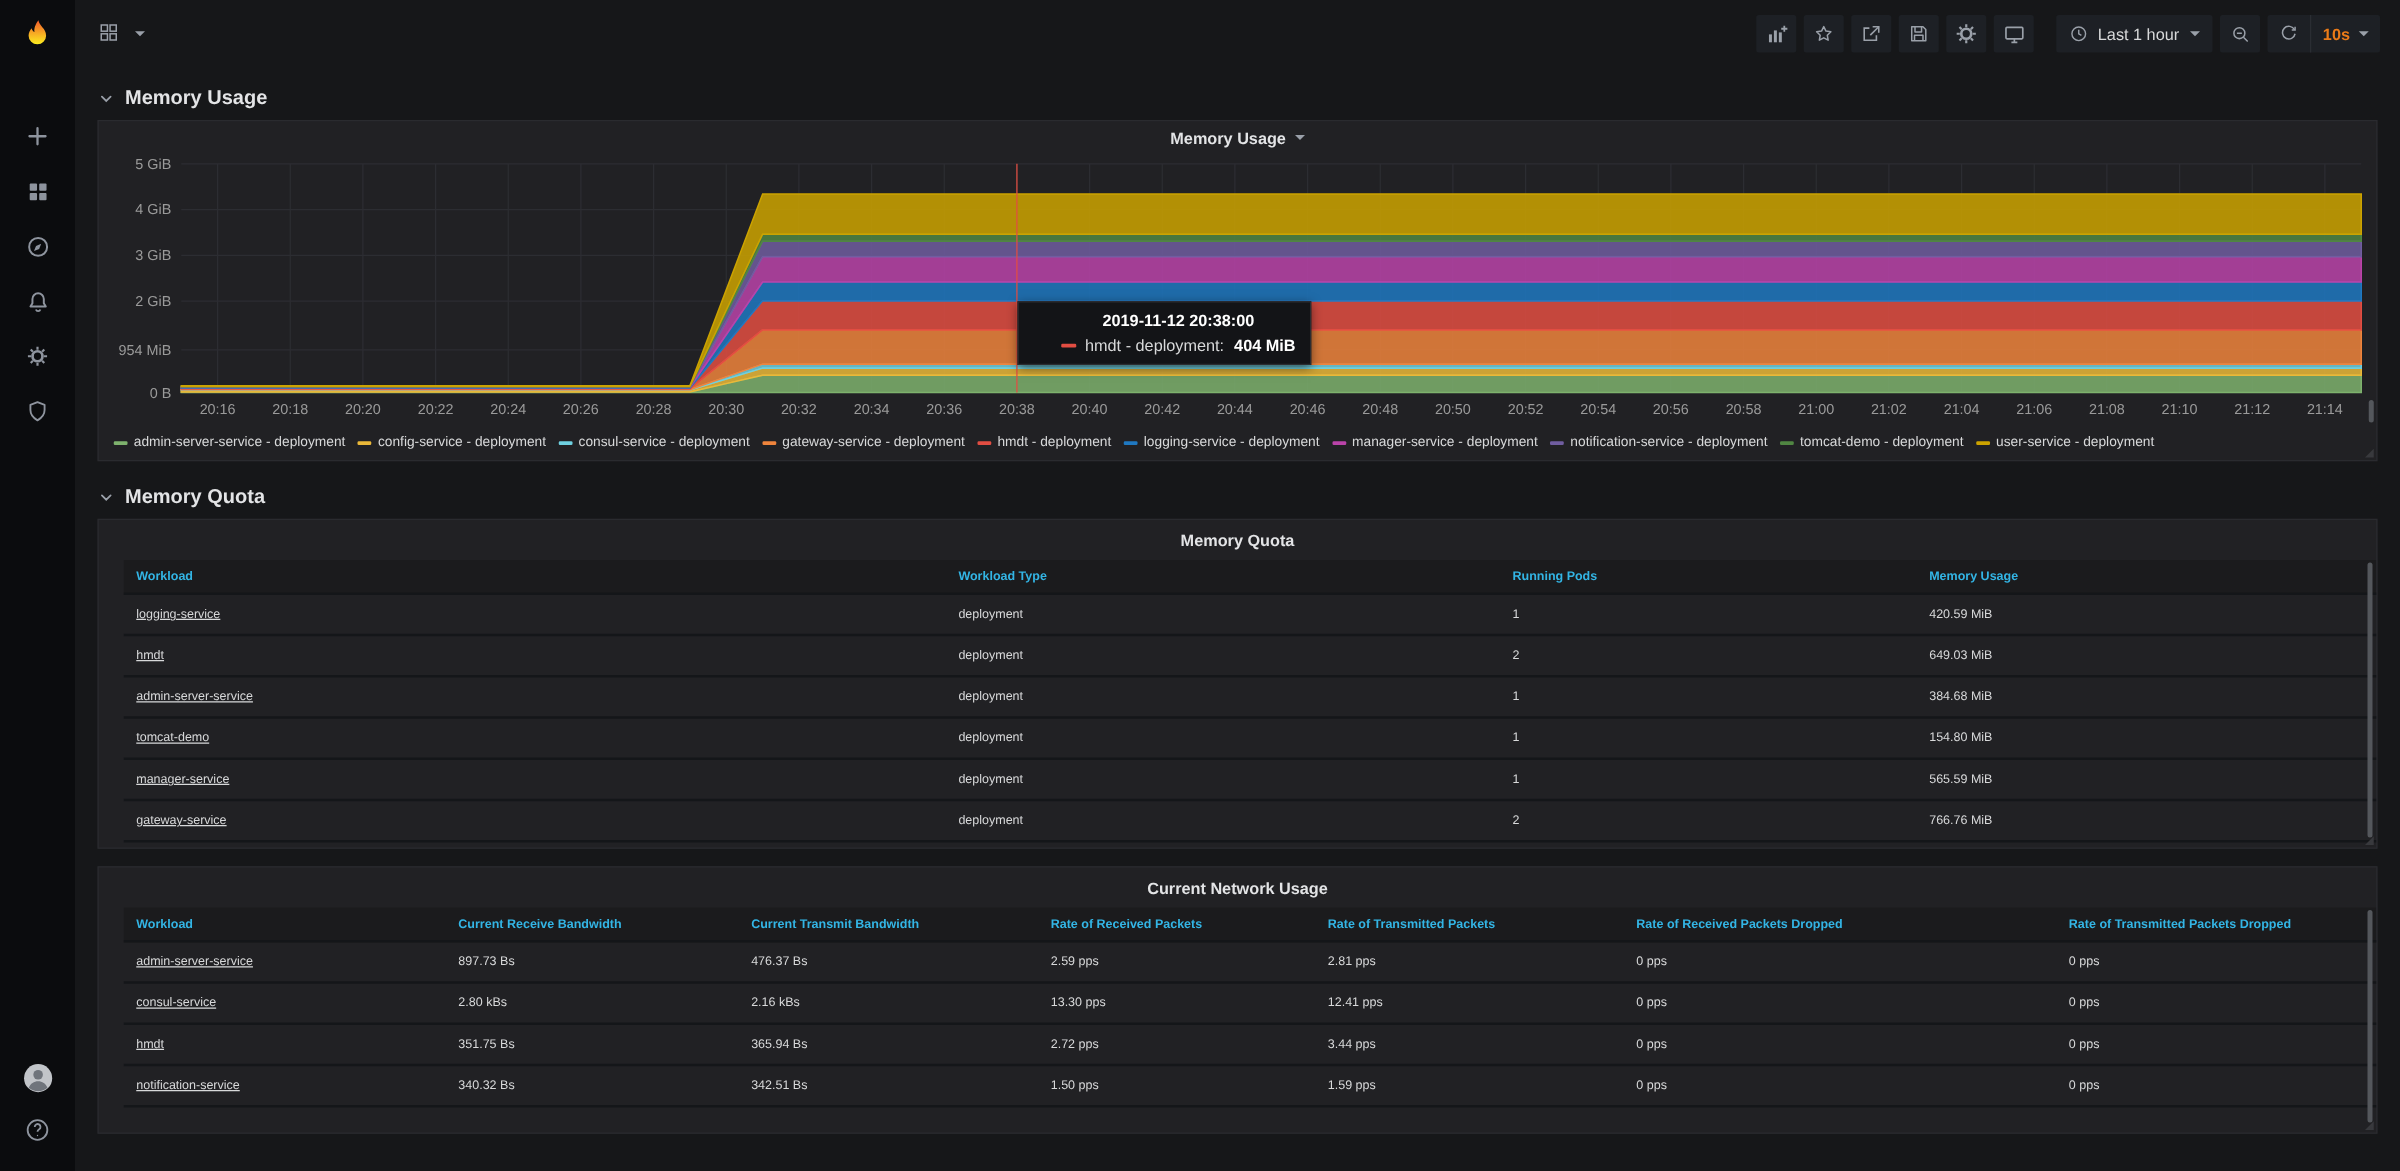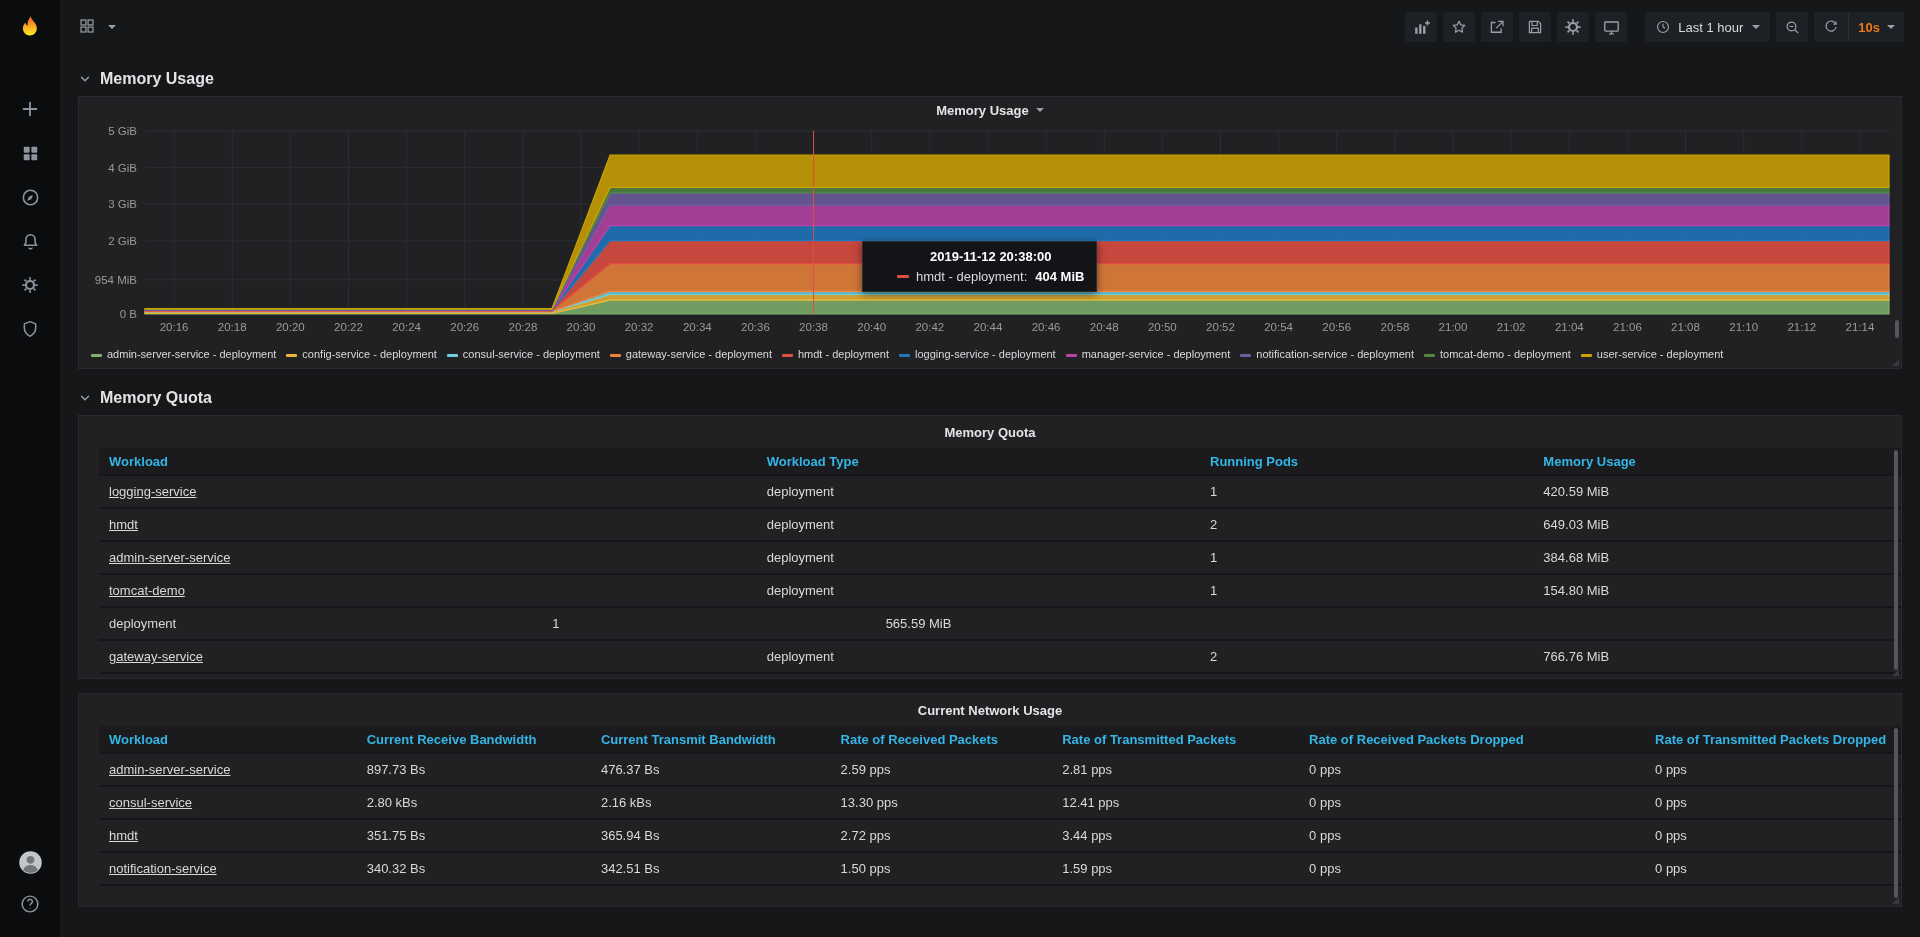--- a/index.html
+++ b/index.html
@@ -55,21 +55,21 @@
   .tooltip { position:absolute; background:#131417; border:1px solid #2c2d31; box-shadow:0 2px 8px rgba(0,0,0,.5); padding:7px 12px; white-space:nowrap; z-index:5; pointer-events:none; }
   .tooltip-time { font-weight:700; color:#ffffff; text-align:center; margin-bottom:5px; font-size:13px; }
   .tooltip-row { display:flex; align-items:center; font-size:13px; color:#d8d9da; }
   .tooltip-dash { width:12px; height:3px; border-radius:1px; margin-right:7px; }
   .tooltip-value { font-weight:700; color:#ffffff; margin-left:8px; }
 
   
   .table-panel { margin-top:2px; margin-bottom:14px; }
   .quota-panel { height:264px; }
   .network-panel { height:214px; }
-  .g-table { margin-left:20px; font-size:13px; }
+  .g-table { margin-left:20px; font-size:10px; }
   .g-row { display:flex; height:33px; align-items:center; border-bottom:2px solid #141619; }
   .g-head { height:28px; background:rgba(0,0,0,0.18); border-bottom:2px solid #141619; }
   .g-cell { padding-left:10px; overflow:hidden; white-space:nowrap; text-overflow:ellipsis; color:#d8d9da; }
   .g-hcell { color:#33b5e5; font-weight:700; cursor:pointer; }
   .g-link { text-decoration:underline; cursor:pointer; }
   .v-scroll { position:absolute; right:3px; width:4px; border-radius:2px; background:#54575c; }
   .chart-scroll { right:2px; bottom:30px; height:18px; }
   .tbl-scroll { top:34px; bottom:8px; }
 </style>
 </head>
@@ -334,21 +334,21 @@
                 <text x="1374.0" y="208" text-anchor="middle" font-size="11.5" fill="#9a9a9a" font-family="Liberation Sans, sans-serif">21:00</text>
                 <text x="1432.1" y="208" text-anchor="middle" font-size="11.5" fill="#9a9a9a" font-family="Liberation Sans, sans-serif">21:02</text>
                 <text x="1490.3" y="208" text-anchor="middle" font-size="11.5" fill="#9a9a9a" font-family="Liberation Sans, sans-serif">21:04</text>
                 <text x="1548.4" y="208" text-anchor="middle" font-size="11.5" fill="#9a9a9a" font-family="Liberation Sans, sans-serif">21:06</text>
                 <text x="1606.5" y="208" text-anchor="middle" font-size="11.5" fill="#9a9a9a" font-family="Liberation Sans, sans-serif">21:08</text>
                 <text x="1664.7" y="208" text-anchor="middle" font-size="11.5" fill="#9a9a9a" font-family="Liberation Sans, sans-serif">21:10</text>
                 <text x="1722.8" y="208" text-anchor="middle" font-size="11.5" fill="#9a9a9a" font-family="Liberation Sans, sans-serif">21:12</text>
                 <text x="1780.9" y="208" text-anchor="middle" font-size="11.5" fill="#9a9a9a" font-family="Liberation Sans, sans-serif">21:14</text>
               </svg>
             </div>
-          <div class="tooltip" id="chart-tooltip" style="left: 783px; top: 118px; padding-left: 34px;">
+          <div class="tooltip" id="chart-tooltip" style="left: 735px; top: 118px; padding-left: 34px;">
             <div class="tooltip-time">2019-11-12 20:38:00</div>
             <div class="tooltip-row">
               <span class="tooltip-dash" style="background: rgb(226, 77, 66);"></span>
               <span>hmdt - deployment:</span>
               <span class="tooltip-value">404 MiB</span>
             </div>
           </div>
         </div>
         <div class="legend" id="legend">
             <span class="legend-item"><i style="background:#7EB26D"></i>admin-server-service - deployment</span>
@@ -403,20 +403,21 @@
               <div class="g-cell" style="width:18.5%">1</div>
               <div class="g-cell" style="width:20.4%">384.68 MiB</div>
             </div>
             <div class="g-row">
               <div class="g-cell g-link" style="width:36.5%">tomcat-demo</div>
               <div class="g-cell" style="width:24.6%">deployment</div>
               <div class="g-cell" style="width:18.5%">1</div>
               <div class="g-cell" style="width:20.4%">154.80 MiB</div>
             </div>
             <div class="g-row">
+              <div class="g-cell g-link" style="width:36.5%">manager-service</div>
               <div class="g-cell" style="width:24.6%">deployment</div>
               <div class="g-cell" style="width:18.5%">1</div>
               <div class="g-cell" style="width:20.4%">565.59 MiB</div>
             </div>
             <div class="g-row">
               <div class="g-cell g-link" style="width:36.5%">gateway-service</div>
               <div class="g-cell" style="width:24.6%">deployment</div>
               <div class="g-cell" style="width:18.5%">2</div>
               <div class="g-cell" style="width:20.4%">766.76 MiB</div>
             </div>

